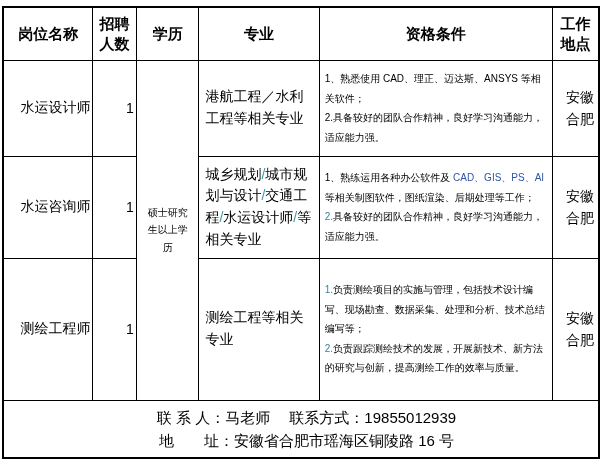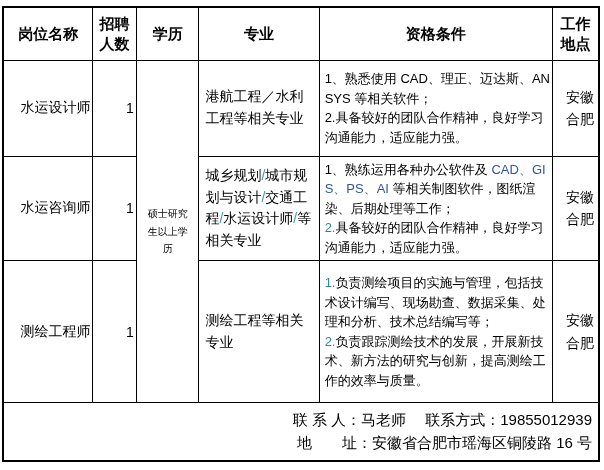--- a/index.html
+++ b/index.html
@@ -33,29 +33,29 @@
   }
   td.c-edu {
     font-size:10px; text-align:center; vertical-align:middle;
     padding:0 6px; line-height:1.75;
   }
   td.c-major {
     font-size:14px; text-align:left; vertical-align:middle;
     padding:4px 2px 4px 6px; line-height:1.55; word-break:break-all;
   }
   td.c-qual {
-    font-size:13px; text-align:left; vertical-align:middle;
+    font-size:10px; text-align:left; vertical-align:middle;
     padding:3px 2px 3px 5px; line-height:19.5px; word-break:break-all;
   }
   td.c-loc {
     font-size:14px; text-align:right; vertical-align:middle;
     padding:2px 4px; line-height:1.6;
   }
   td.c-contact {
-    font-size:15px; text-align:right; vertical-align:middle;
+    font-size:15px; text-align:center; vertical-align:middle;
     padding:4px 6px 4px 17px; line-height:23px;
   }
 </style>
 </head>
 <body>
 
 <div class="page">
   <table class="recruit">
     <colgroup>
       <col style="width:89px">

